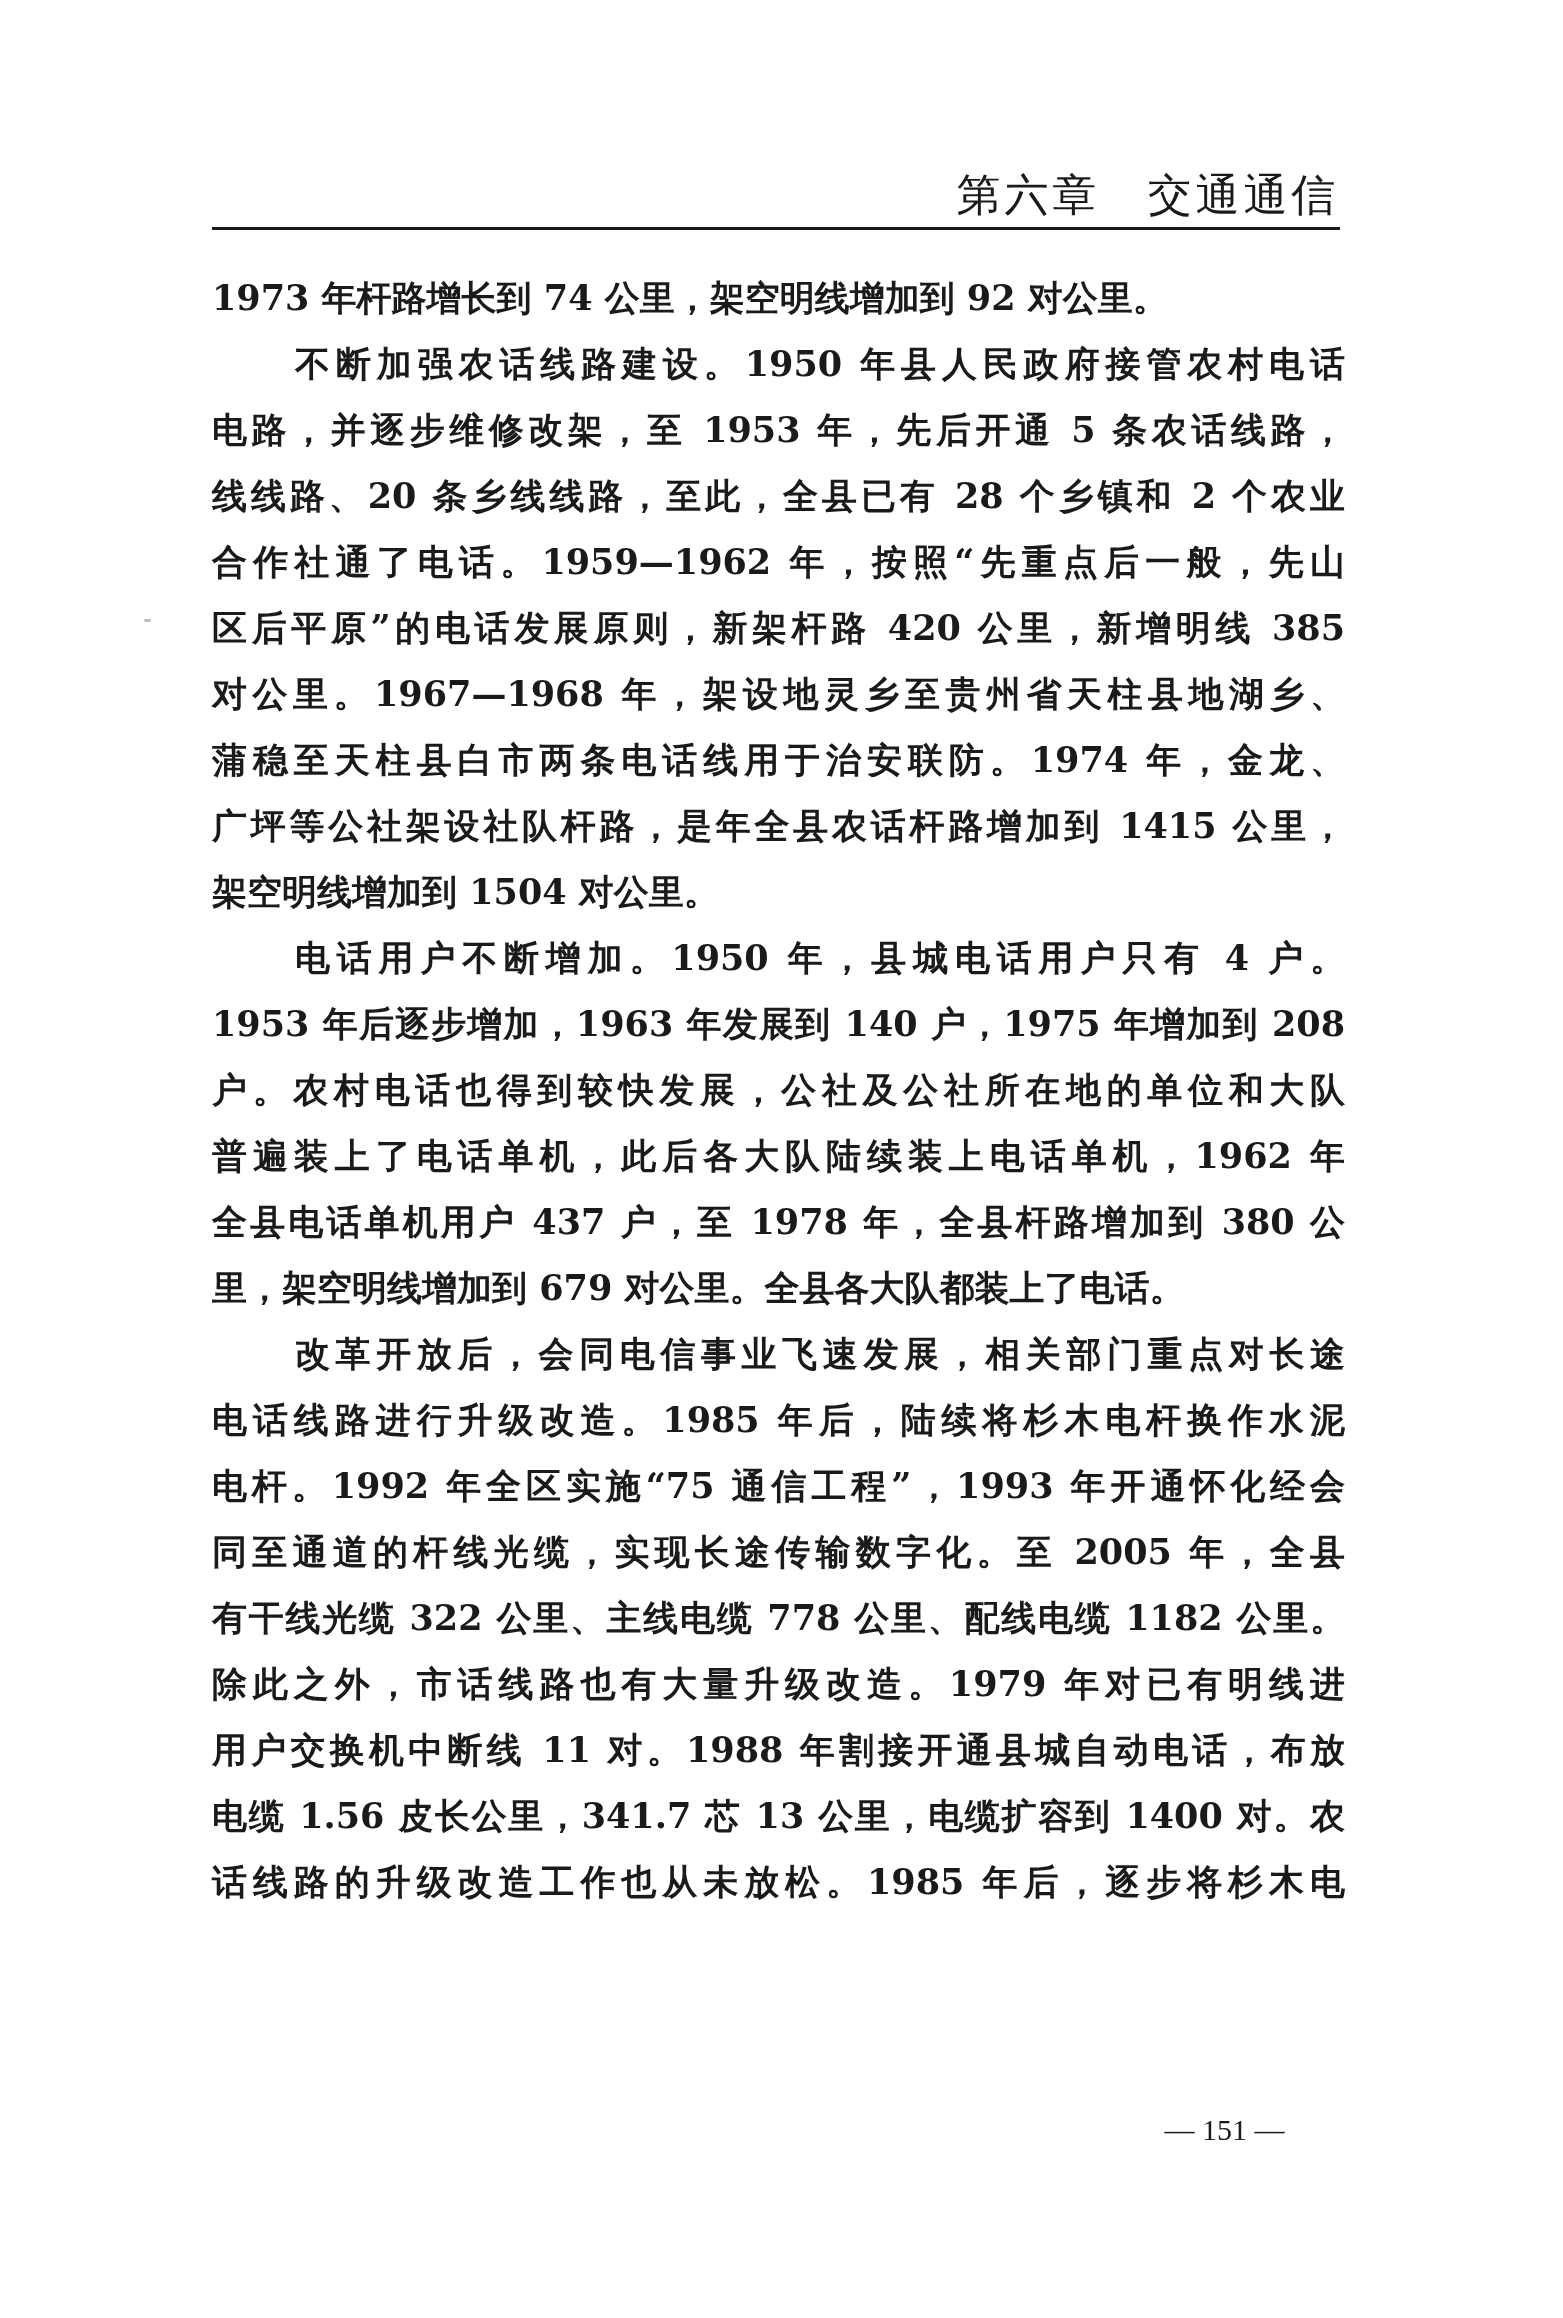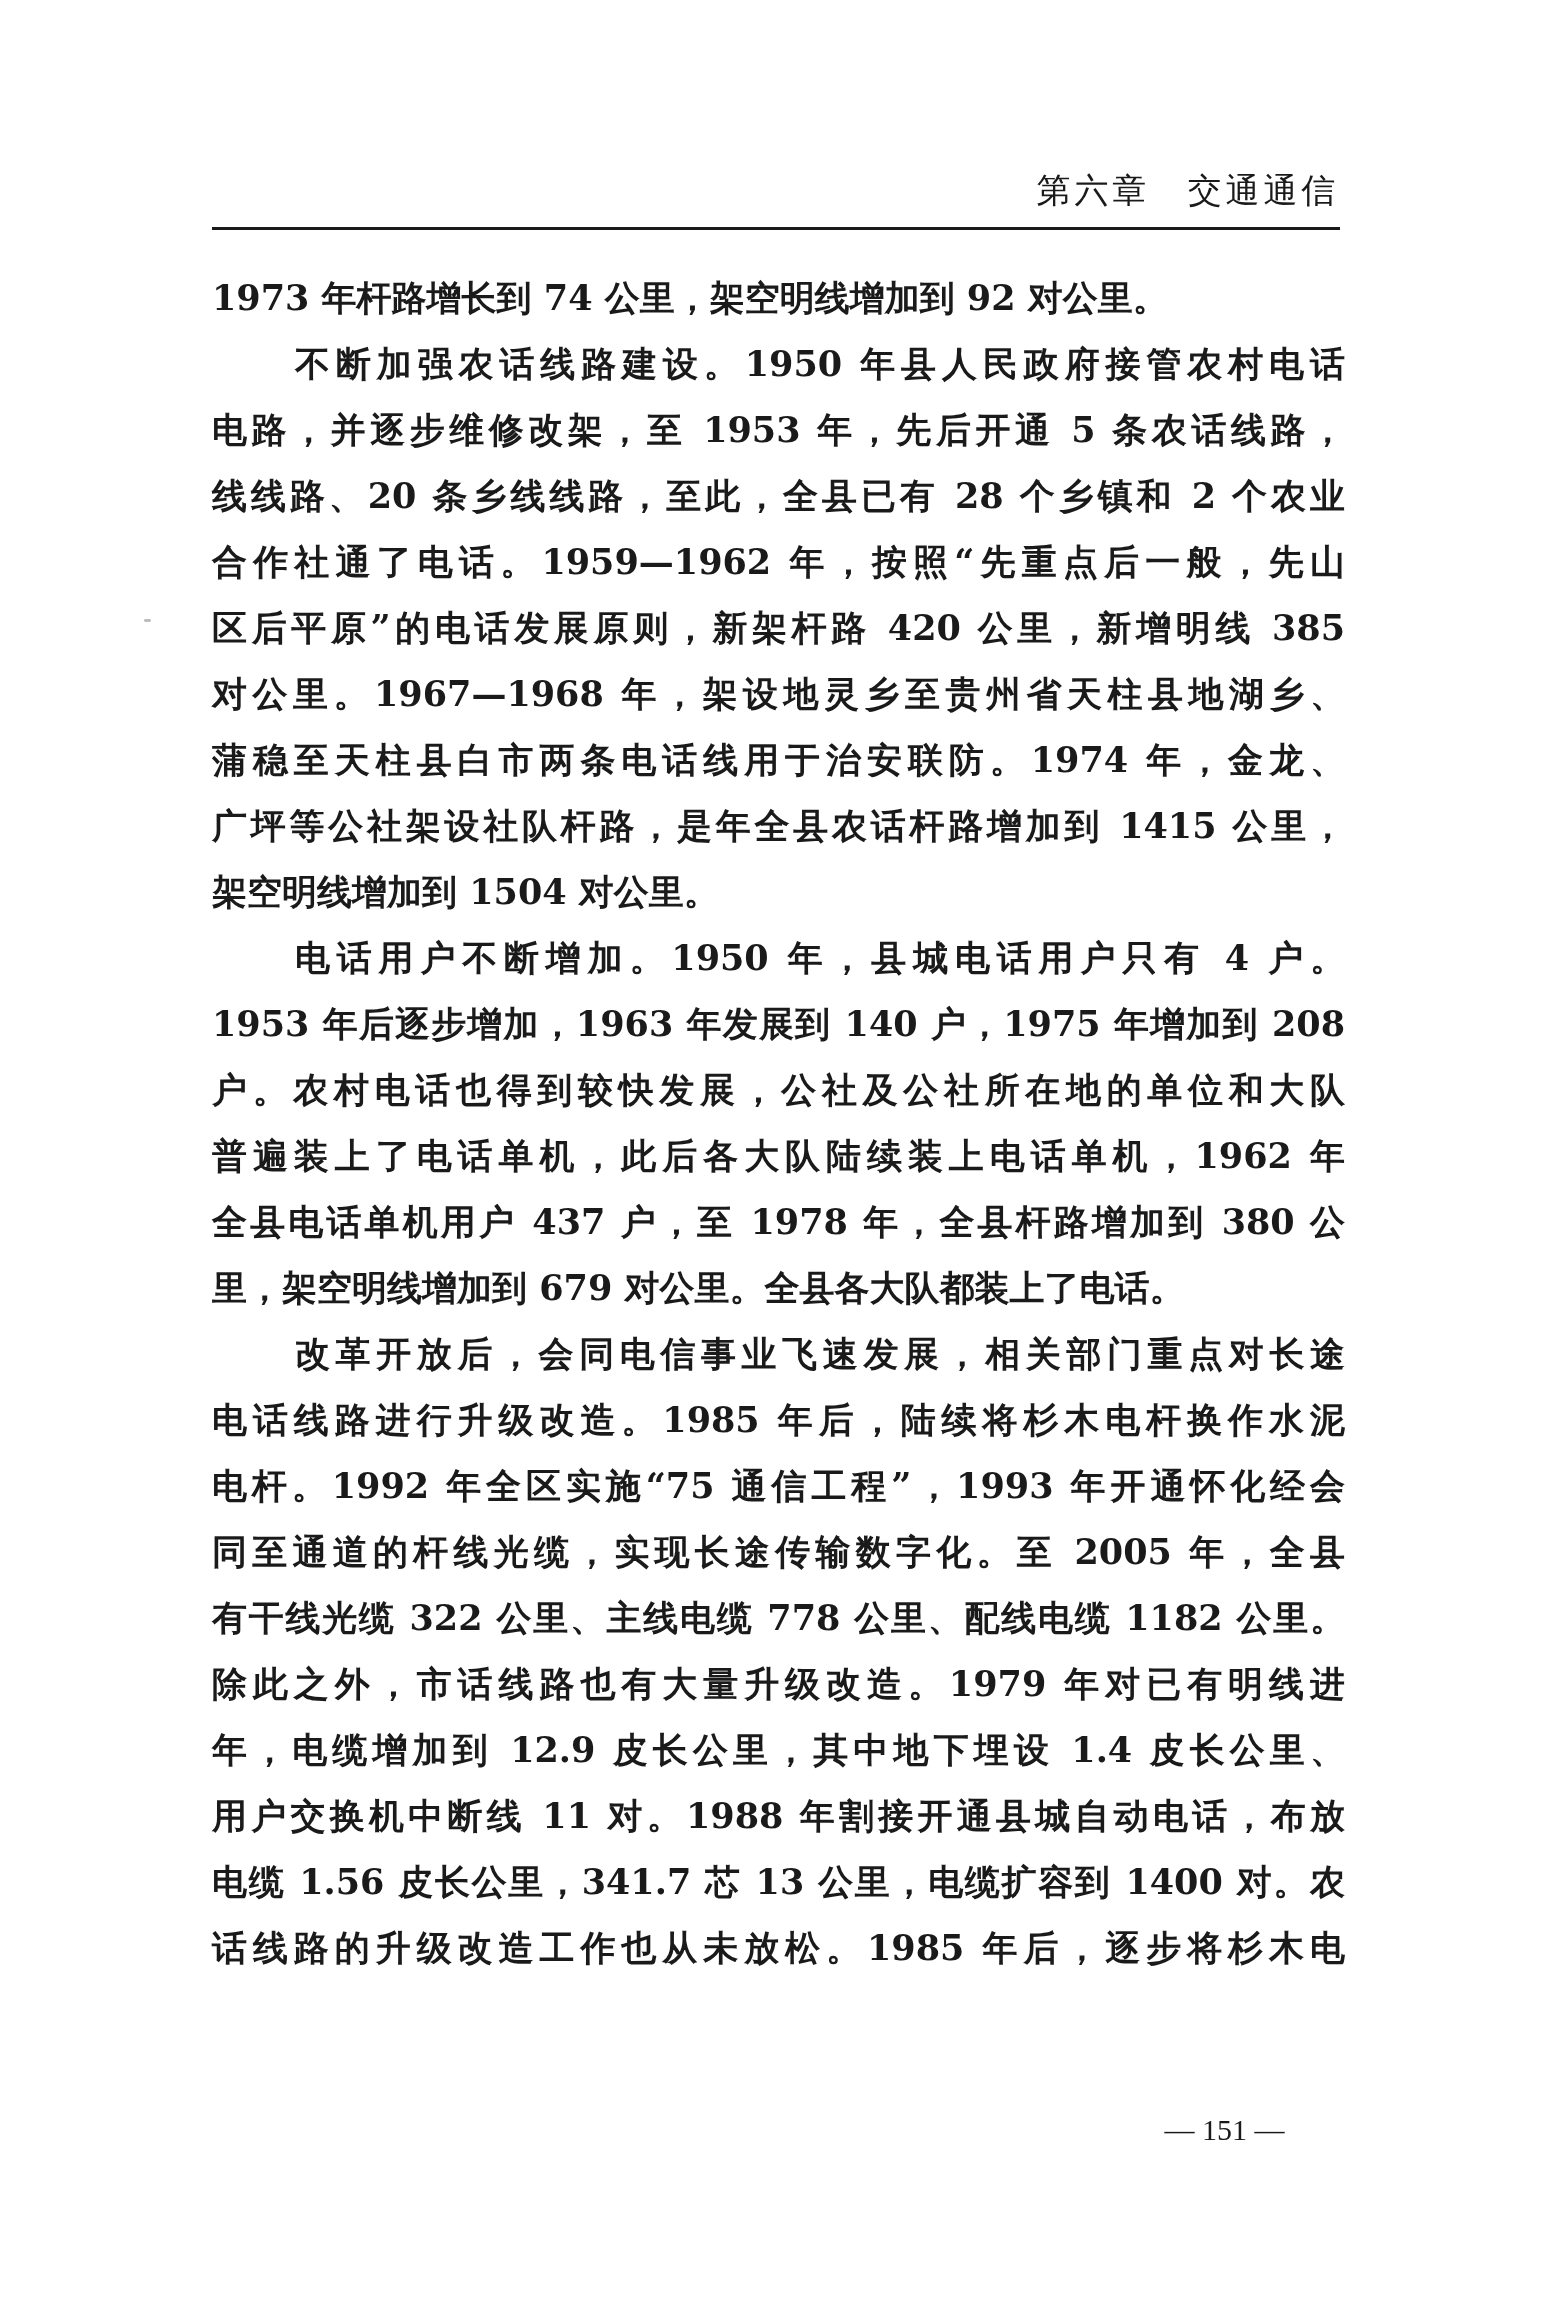--- a/index.html
+++ b/index.html
@@ -8,21 +8,21 @@
     background: #ffffff;
     position: relative;
     overflow: hidden;
     font-family: "DejaVu Serif", "Liberation Serif", serif;
     color: #1a1a1a;
   }
   .running-head {
     position: absolute;
     right: 224px;
     top: 173px;
-    font-size: 34px;
+    font-size: 44px;
     letter-spacing: 3.8px;
     white-space: pre;
     line-height: 1;
   }
   .head-rule {
     position: absolute;
     left: 212px;
     width: 1128px;
     top: 227px;
     height: 2.9px;
@@ -93,20 +93,19 @@
     <div class="line">户。农村电话也得到较快发展，公社及公社所在地的单位和大队</div>
     <div class="line">普遍装上了电话单机，此后各大队陆续装上电话单机，1962 年</div>
     <div class="line">全县电话单机用户 437 户，至 1978 年，全县杆路增加到 380 公</div>
     <div class="line last">里，架空明线增加到 679 对公里。全县各大队都装上了电话。</div>
     <div class="line indent">改革开放后，会同电信事业飞速发展，相关部门重点对长途</div>
     <div class="line">电话线路进行升级改造。1985 年后，陆续将杉木电杆换作水泥</div>
     <div class="line">电杆。1992 年全区实施“75 通信工程”，1993 年开通怀化经会</div>
     <div class="line">同至通道的杆线光缆，实现长途传输数字化。至 2005 年，全县</div>
     <div class="line">有干线光缆 322 公里、主线电缆 778 公里、配线电缆 1182 公里。</div>
     <div class="line">除此之外，市话线路也有大量升级改造。1979 年对已有明线进</div>
-    <div class="line">年，电缆增加到 12.9 皮长公里，其中地下埋设 1.4 皮长公里、</div>
     <div class="line">用户交换机中断线 11 对。1988 年割接开通县城自动电话，布放</div>
     <div class="line">电缆 1.56 皮长公里，341.7 芯 13 公里，电缆扩容到 1400 对。农</div>
     <div class="line">话线路的升级改造工作也从未放松。1985 年后，逐步将杉木电</div>
   </div>
 
 <div class="folio">— 151 —</div>
 
 
 </body></html>

